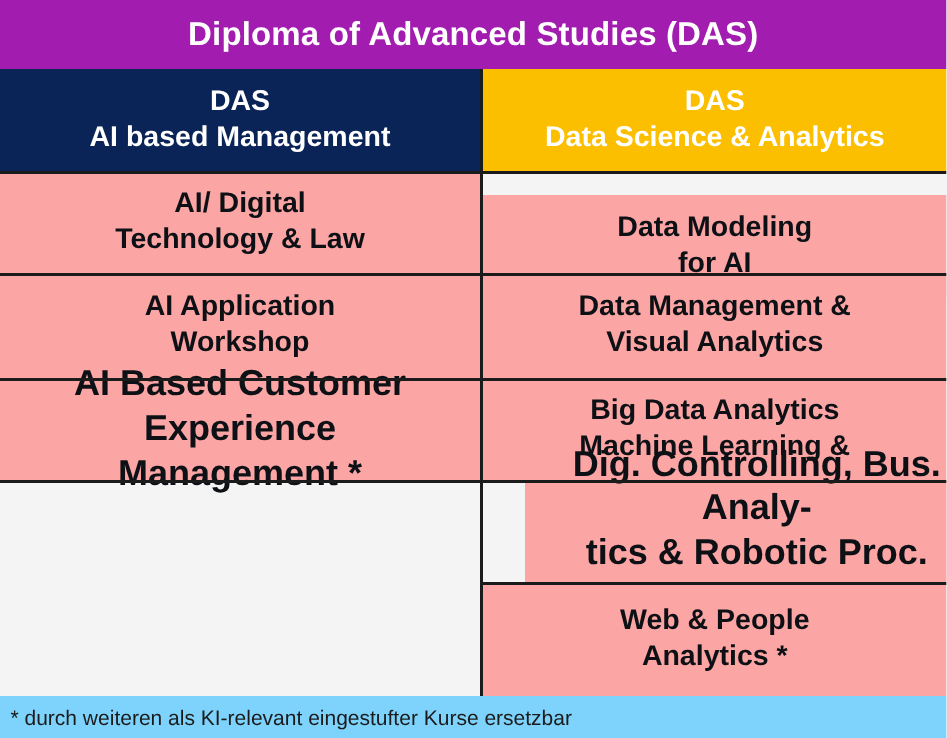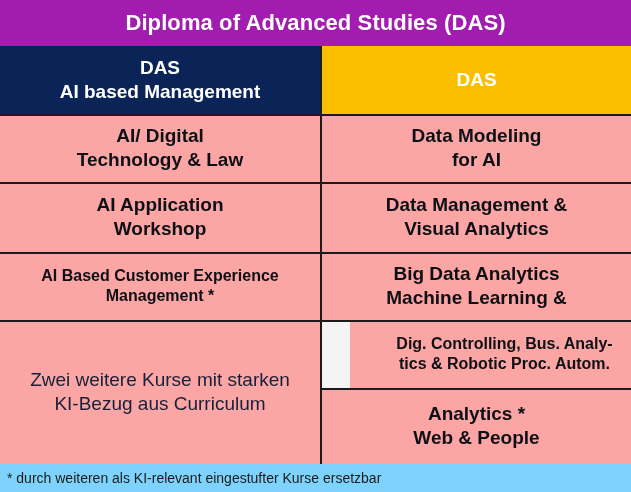--- a/index.html
+++ b/index.html
@@ -98,21 +98,21 @@
   .head-right { background: #fcbf00; }
 
   .body-cell {
     background: #fca5a5;
     color: #0d1014;
     font-size: 19px;
     font-weight: bold;
     line-height: 1.24;
   }
   .body-cell.small {
-    font-size: 16px;
+    font-size: 24px;
   }
   .body-cell.plain {
     font-weight: normal;
     color: #15203a;
     font-size: 19px;
   }
 
   .hdiv {
     position: absolute;
     left: 0;
@@ -179,38 +179,33 @@
       <div class="hdiv" style="top:136px;"></div>
 
       <div class="cell body-cell small" style="top:206px; height:68px;">
         <div>
           <div>AI Based Customer Experience</div>
           <div>Management *</div>
         </div>
       </div>
       <div class="hdiv" style="top:206px;"></div>
 
-      <div class="cell body-cell plain" style="top:274px; height:144px;">
-        <div>
-          <div>Zwei weitere Kurse mit starken</div>
-          <div>KI-Bezug aus Curriculum</div>
-        </div>
-      </div>
       <div class="hdiv" style="top:274px;"></div>
     </div>
 
     <div class="col-right">
 
       <div class="cell head-cell head-right" style="top:0px; height:68px;">
         <div>
           <div>DAS</div>
-        </div>
-      </div>
-
-      <div class="cell body-cell" style="top:68px; height:68px;">
+          <div>Data Science &amp; Analytics</div>
+        </div>
+      </div>
+
+      <div class="cell body-cell" style="top:84px; height:68px;">
         <div>
           <div>Data Modeling</div>
           <div>for AI</div>
         </div>
       </div>
       <div class="hdiv" style="top:68px;"></div>
 
       <div class="cell body-cell" style="top:136px; height:70px;">
         <div>
           <div>Data Management &amp;</div>
@@ -230,22 +225,22 @@
       <div class="cell body-cell small" style="top:274px; height:68px;margin-left:28px;">
         <div>
           <div>Dig. Controlling, Bus. Analy-</div>
           <div>tics &amp; Robotic Proc. Autom.</div>
         </div>
       </div>
       <div class="hdiv" style="top:274px;"></div>
 
       <div class="cell body-cell" style="top:342px; height:76px;">
         <div>
+          <div>Web &amp; People</div>
           <div>Analytics *</div>
-          <div>Web &amp; People</div>
         </div>
       </div>
       <div class="hdiv" style="top:342px;"></div>
     </div>
 
     <div class="vdiv"></div>
   </div>
 
   <div class="footnote">
     <span class="fn-text">* durch weiteren als KI-relevant eingestufter Kurse ersetzbar</span>

